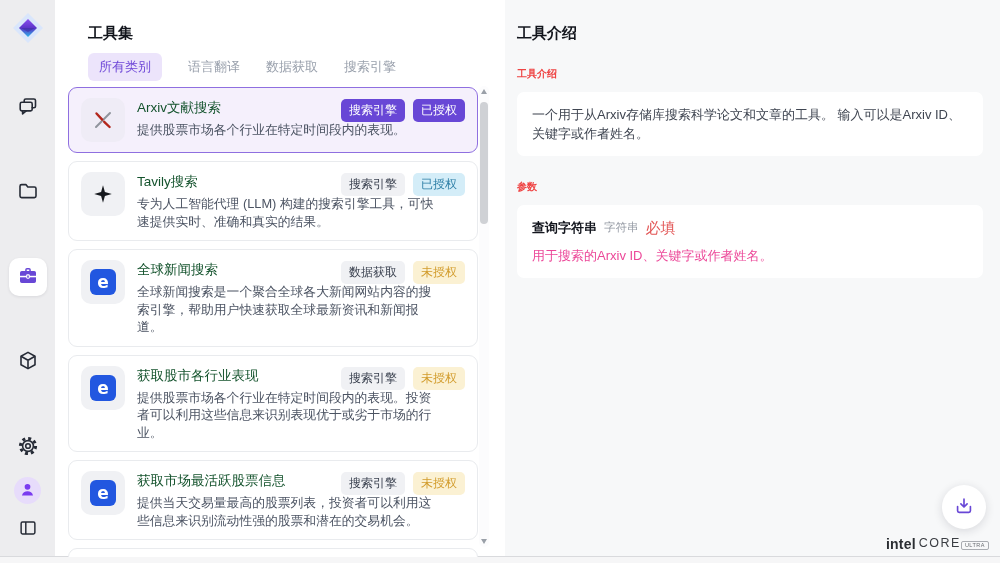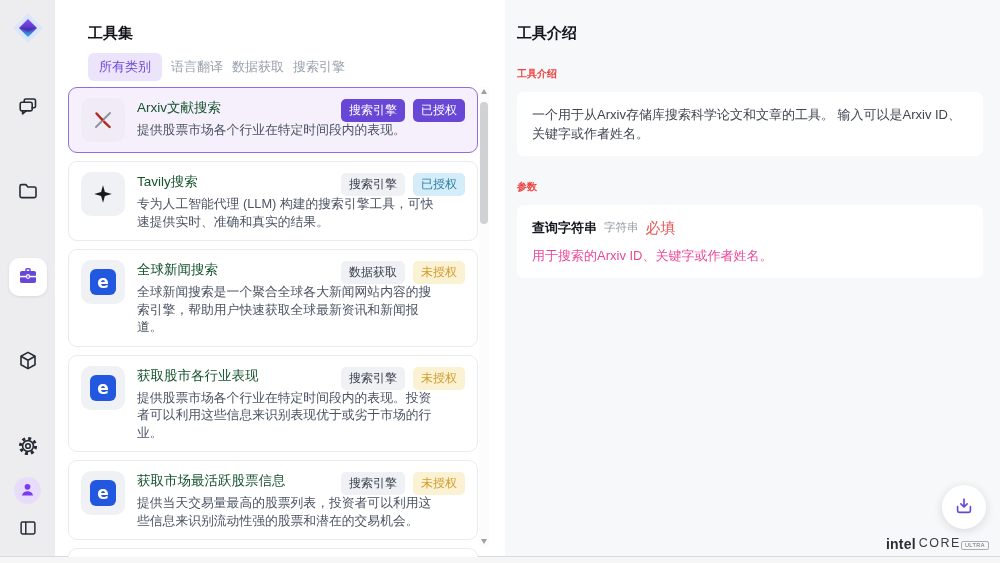--- a/index.html
+++ b/index.html
@@ -17,21 +17,21 @@
   .rail .logo { margin-top:10px; width:38px; height:38px; display:grid; place-items:center; cursor:pointer; }
   .rail nav { margin-top:40px; display:flex; flex-direction:column; align-items:center; gap:47px; }
   .rail-btn { width:38px; height:38px; border:none; background:transparent; display:grid; place-items:center; cursor:pointer; border-radius:10px; }
   .rail-btn.active { background:#fff; box-shadow:0 1px 3px rgba(40,40,60,.10); }
   .rail-bottom { position:absolute; bottom:12px; left:0; width:55px; display:flex; flex-direction:column; align-items:center; gap:10px; }
   .avatar-btn { width:27px; height:27px; border-radius:50%; background:#e7dcfb; border:none; display:grid; place-items:center; cursor:pointer; }
 
   
   .list-panel { position:absolute; left:55px; top:0; width:450px; height:100%; background:#fff; }
   .page-title { position:absolute; left:33px; top:24px; font-size:15px; font-weight:700; color:#12151c; }
-  .tabs { position:absolute; left:33px; top:53px; display:flex; align-items:center; gap:9px; }
+  .tabs { position:absolute; left:33px; top:53px; display:flex; align-items:center; gap:26px; }
   .tab { font-size:13px; color:#99a0ac; background:transparent; border:none; padding:5px 0; cursor:pointer; }
   .tab.active { background:#ece4fb; color:#6f48d8; padding:5px 11px; border-radius:6px; font-weight:500; }
   .cards { position:absolute; left:13px; top:87px; width:410px; height:470px; overflow:hidden; display:flex; flex-direction:column; gap:8px; }
   .card { position:relative; flex:none; display:flex; align-items:flex-start; padding:10px 12px; background:#fff; border:1px solid #e9ebee; border-radius:9px; cursor:pointer; }
   .card.selected { background:#f5f0fc; border-color:#8f6fe0; }
   .tool-icon { flex:none; width:44px; height:44px; border-radius:10px; background:#f0f1f4; display:grid; place-items:center; }
   .card.selected .tool-icon { background:#efecf6; }
   .icon-inner-blue { width:26px; height:26px; border-radius:6px; background:#2257e0; color:#fff; display:grid; place-items:center; font-size:17px; font-weight:700; font-family:"DejaVu Sans", sans-serif; }
   .card-main { margin-left:12px; min-width:0; }
   .card-title { font-size:13.5px; font-weight:400; color:#14532d; line-height:20px; padding-right:128px; white-space:nowrap; }

